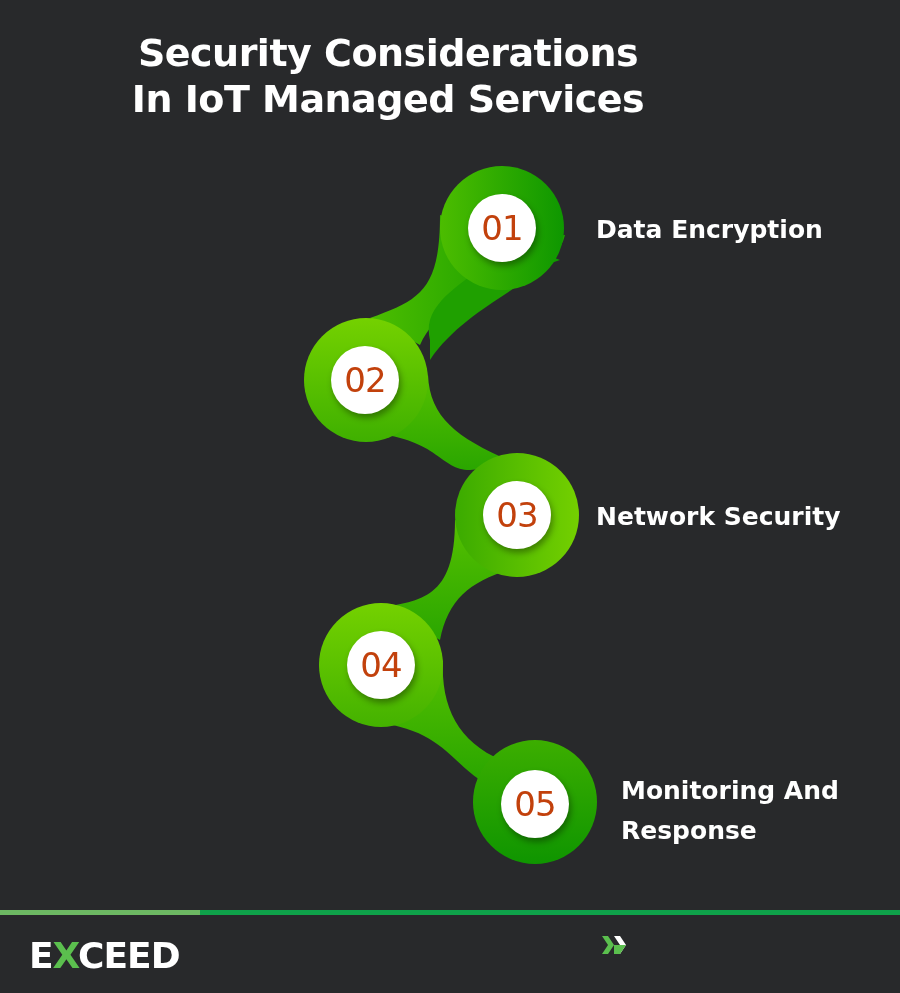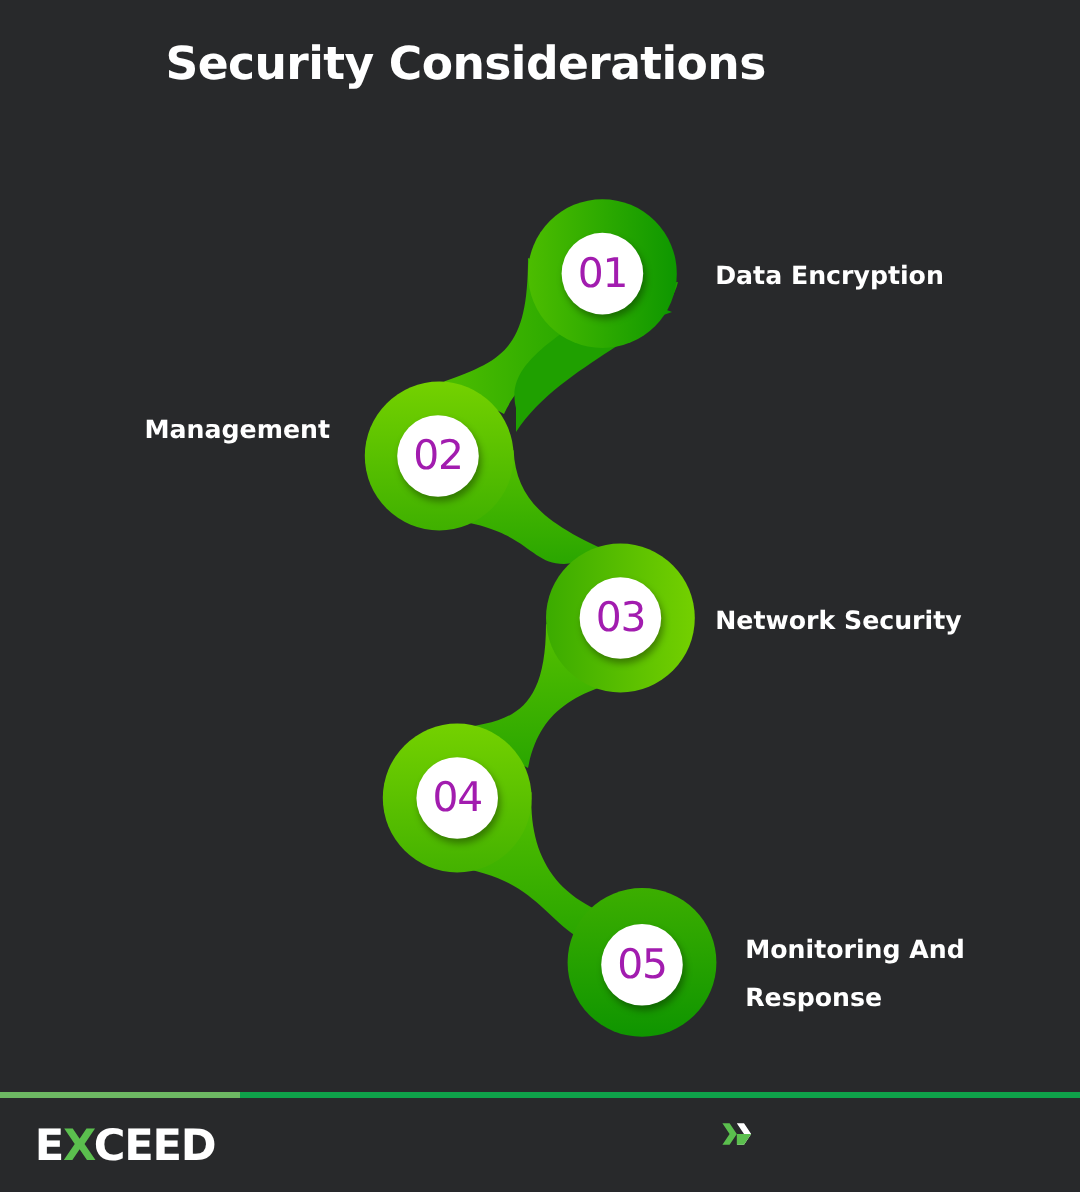--- a/index.html
+++ b/index.html
@@ -1,34 +1,35 @@
 <!DOCTYPE html>
 <html><head>
 <meta charset="utf-8">
 <style>
   html, body { margin:0; padding:0; }
   body { width:900px; height:993px; background:#28292b; position:relative; overflow:hidden; font-family:"Liberation Sans", sans-serif; color:#fff; }
   .title { position:absolute; top:30px; left:0; width:776px; text-align:center; font-family:"DejaVu Sans", sans-serif; font-weight:bold; font-size:38px; line-height:46px; letter-spacing:-0.5px; }
   .title div { display:block; }
   svg.chain { position:absolute; left:0; top:0; }
-  .node { position:absolute; width:68px; height:68px; border-radius:50%; background:#fff; box-shadow:2px 4px 6px rgba(0,0,0,0.35); display:flex; align-items:center; justify-content:center; color:#a21caf; font-size:34px; font-family:"DejaVu Sans", sans-serif; letter-spacing:-1px; }
-  .label { position:absolute; font-family:"DejaVu Sans", sans-serif; font-weight:bold; font-size:21px; line-height:40px; color:#fff; }
+  .node { position:absolute; width:68px; height:68px; border-radius:50%; background:#fff; box-shadow:2px 4px 6px rgba(0,0,0,0.35); display:flex; align-items:center; justify-content:center; color:#c2410c; font-size:34px; font-family:"DejaVu Sans", sans-serif; letter-spacing:-1px; }
+  .label { position:absolute; font-family:"DejaVu Sans", sans-serif; font-weight:bold; font-size:25px; line-height:40px; color:#fff; }
   .label.right { text-align:left; }
   .label.left { text-align:right; }
   .footer-line { position:absolute; top:910px; height:5px; }
   .logo { position:absolute; left:29px; top:935px; font-family:"DejaVu Sans", sans-serif; font-weight:bold; font-size:36px; letter-spacing:-1px; }
   .logo .x { color:#5bbf4e; }
   .site { position:absolute; left:600px; top:933px; display:flex; align-items:center; gap:14px; }
   .site-text { font-family:"DejaVu Sans", sans-serif; font-weight:bold; font-size:28px; }
 </style>
 </head>
 <body>
 
 <div class="title">
   <div>Security Considerations</div>
+  <div>In IoT Managed Services</div>
 </div>
 
 <svg class="chain" width="900" height="900">
   <defs>
     <linearGradient id="g1" x1="0" y1="0" x2="1" y2="0">
       <stop offset="0" stop-color="#4cbd00"></stop>
       <stop offset="1" stop-color="#0e9700"></stop>
     </linearGradient>
     <linearGradient id="g2" x1="0" y1="0" x2="0" y2="1">
       <stop offset="0" stop-color="#74d100"></stop>
@@ -68,21 +69,20 @@
 <div class="node" style="left:468px;top:194px;">01</div>
 <div class="node" style="left:331px;top:346px;">02</div>
 <div class="node" style="left:483px;top:481px;">03</div>
 <div class="node" style="left:347px;top:631px;">04</div>
 <div class="node" style="left:501px;top:770px;">05</div>
 
 <div class="label right" style="left:596px;top:210px;">
   <div>Data Encryption</div>
 </div>
 <div class="label left" style="right:625px;top:338px;">
-  <div>Management</div>
 </div>
 <div class="label right" style="left:596px;top:497px;">
   <div>Network Security</div>
 </div>
 <div class="label left" style="right:607px;top:627px;">
 </div>
 <div class="label right" style="left:621px;top:771px;">
   <div>Monitoring And</div>
   <div>Response</div>
 </div>

